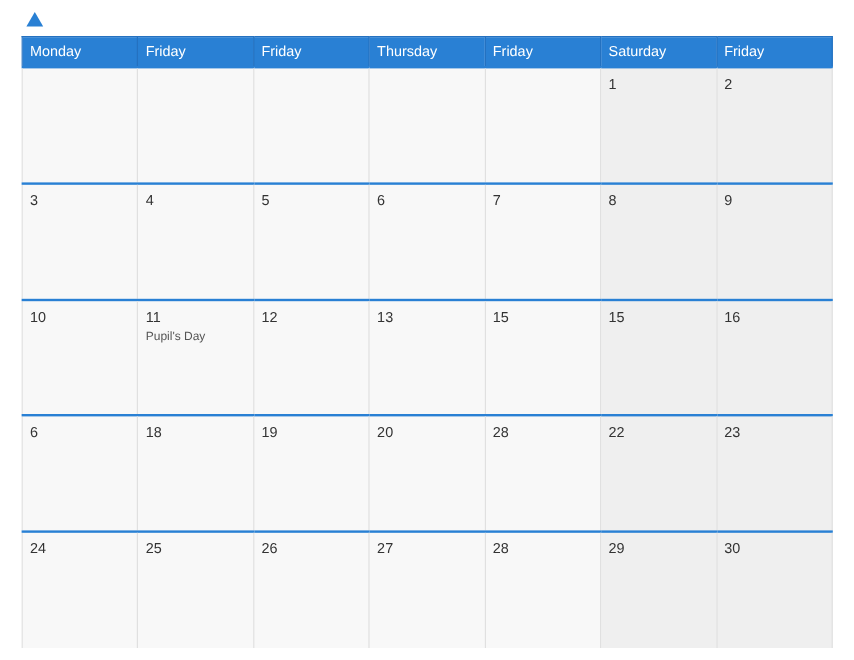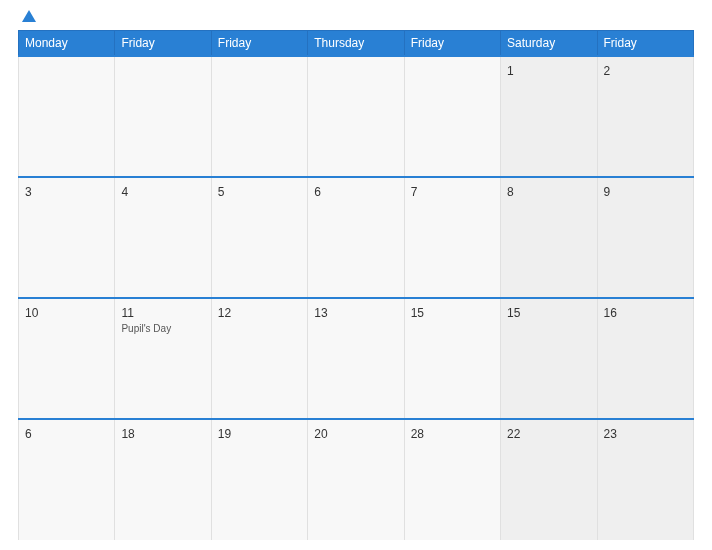--- a/index.html
+++ b/index.html
@@ -187,15 +187,24 @@
         </tr>
         <tr>
           <td><span class="day-number">6</span></td>
           <td><span class="day-number">18</span></td>
           <td><span class="day-number">19</span></td>
           <td><span class="day-number">20</span></td>
           <td><span class="day-number">28</span></td>
           <td class="weekend"><span class="day-number">22</span></td>
           <td class="weekend"><span class="day-number">23</span></td>
         </tr>
+        <tr>
+          <td><span class="day-number">24</span></td>
+          <td><span class="day-number">25</span></td>
+          <td><span class="day-number">26</span></td>
+          <td><span class="day-number">27</span></td>
+          <td><span class="day-number">28</span></td>
+          <td class="weekend"><span class="day-number">29</span></td>
+          <td class="weekend"><span class="day-number">30</span></td>
+        </tr>
       </tbody>
   </table>
 </div>
 
 </body></html>

